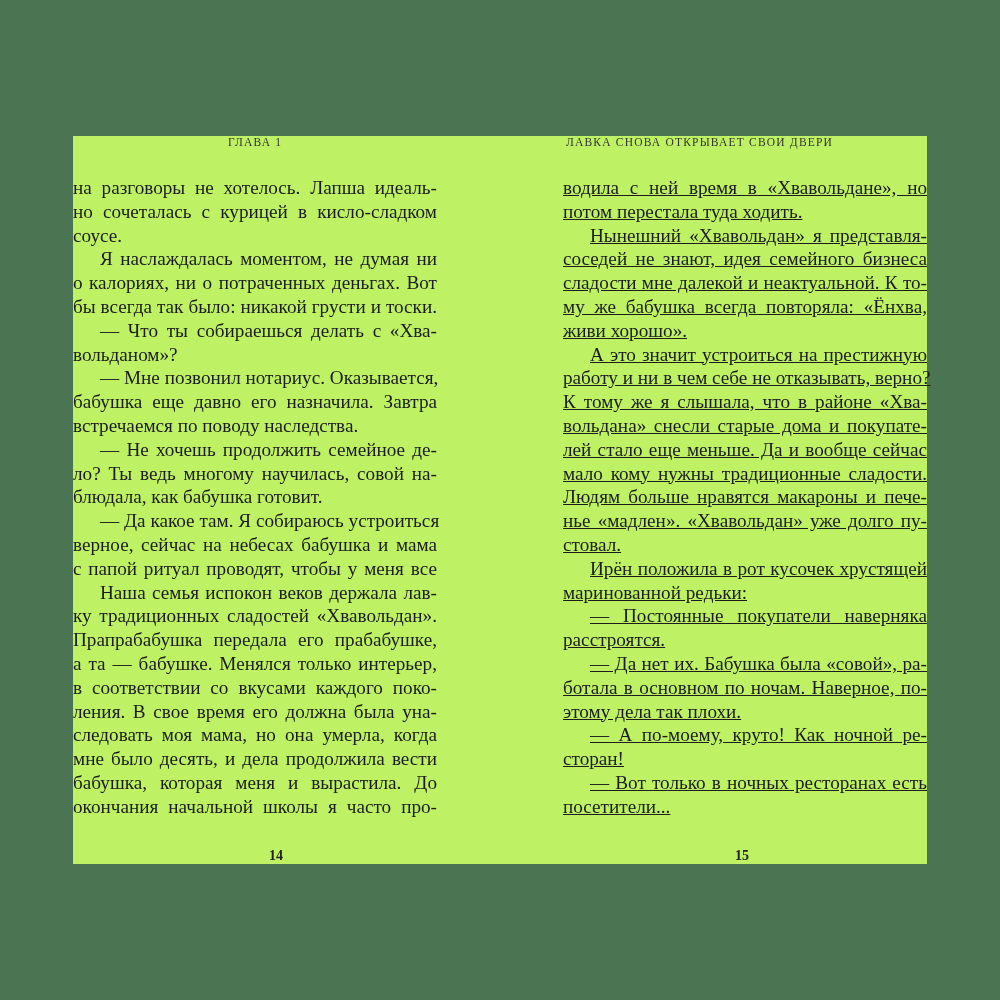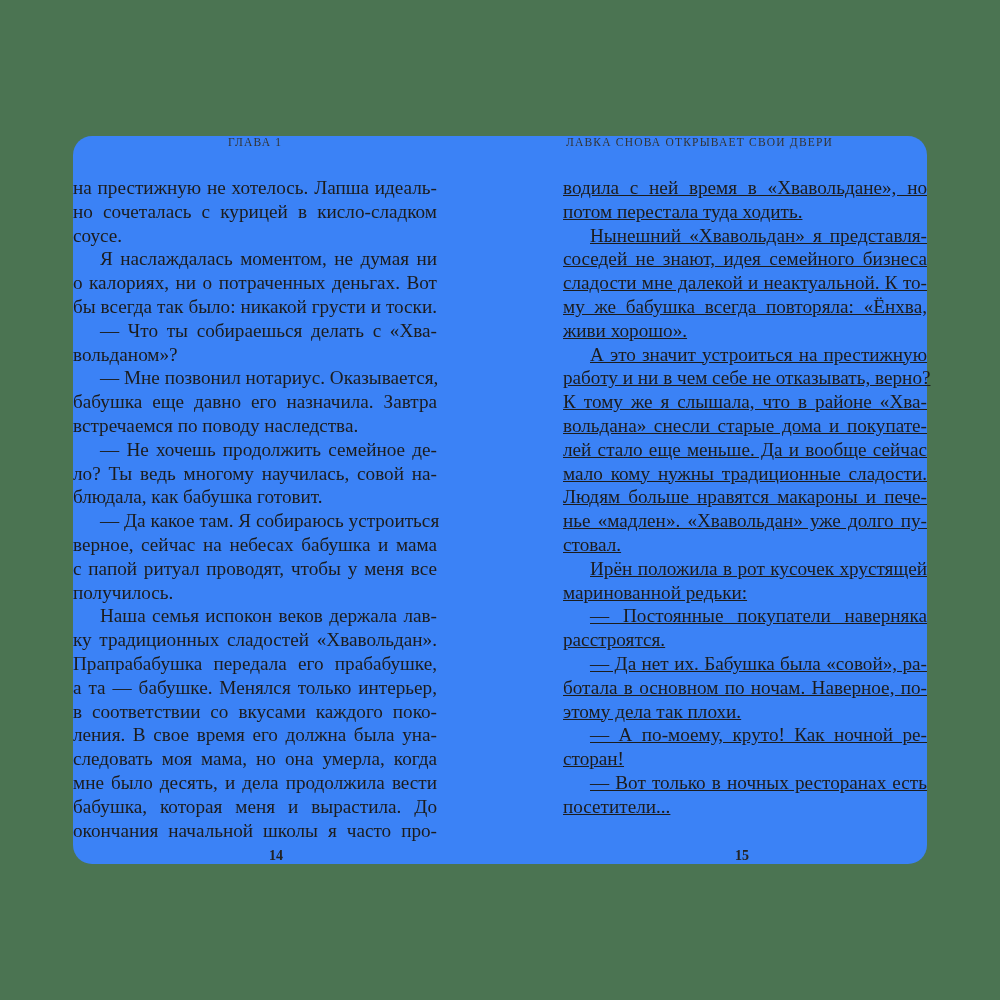--- a/index.html
+++ b/index.html
@@ -8,22 +8,21 @@
       background: #4b7452;
       position: relative;
       overflow: hidden;
       font-family: "Liberation Serif", "DejaVu Serif", serif;
       color: #1c1c1c;
     }
     .spread {
       position: absolute;
       left: 73px; top: 136px;
       width: 854px; height: 728px;
-      background: #3b82f6;
-      border-radius: 19px;
+      background: #bef264;
     }
     .page {
       position: absolute;
       top: 0;
       height: 728px;
     }
     .page.left { left: 0; width: 427px; }
     .page.right { left: 427px; width: 427px; }
     .running-head {
       position: absolute;
@@ -64,38 +63,37 @@
     .page.right .folio { left: 215px; }
   </style>
 </head>
 <body>
 
 <div class="spread">
 
   <div class="page left">
     <div class="running-head">ГЛАВА 1</div>
     <div class="text">
-      <span class="line">на престижную не хотелось. Лапша идеаль-</span>
+      <span class="line">на разговоры не хотелось. Лапша идеаль-</span>
       <span class="line">но сочеталась с курицей в кисло-сладком</span>
       <span class="line last">соусе.</span>
       <span class="line indent">Я наслаждалась моментом, не думая ни</span>
       <span class="line">о калориях, ни о потраченных деньгах. Вот</span>
       <span class="line">бы всегда так было: никакой грусти и тоски.</span>
       <span class="line indent">— Что ты собираешься делать с «Хва-</span>
       <span class="line last">вольданом»?</span>
       <span class="line indent">— Мне позвонил нотариус. Оказывается,</span>
       <span class="line">бабушка еще давно его назначила. Завтра</span>
       <span class="line last">встречаемся по поводу наследства.</span>
       <span class="line indent">— Не хочешь продолжить семейное де-</span>
       <span class="line">ло? Ты ведь многому научилась, совой на-</span>
       <span class="line last">блюдала, как бабушка готовит.</span>
       <span class="line indent">— Да какое там. Я собираюсь устроиться</span>
       <span class="line">верное, сейчас на небесах бабушка и мама</span>
       <span class="line">с папой ритуал проводят, чтобы у меня все</span>
-      <span class="line last">получилось.</span>
       <span class="line indent">Наша семья испокон веков держала лав-</span>
       <span class="line">ку традиционных сладостей «Хвавольдан».</span>
       <span class="line">Прапрабабушка передала его прабабушке,</span>
       <span class="line">а та — бабушке. Менялся только интерьер,</span>
       <span class="line">в соответствии со вкусами каждого поко-</span>
       <span class="line">ления. В свое время его должна была уна-</span>
       <span class="line">следовать моя мама, но она умерла, когда</span>
       <span class="line">мне было десять, и дела продолжила вести</span>
       <span class="line">бабушка, которая меня и вырастила. До</span>
       <span class="line">окончания начальной школы я часто про-</span>

